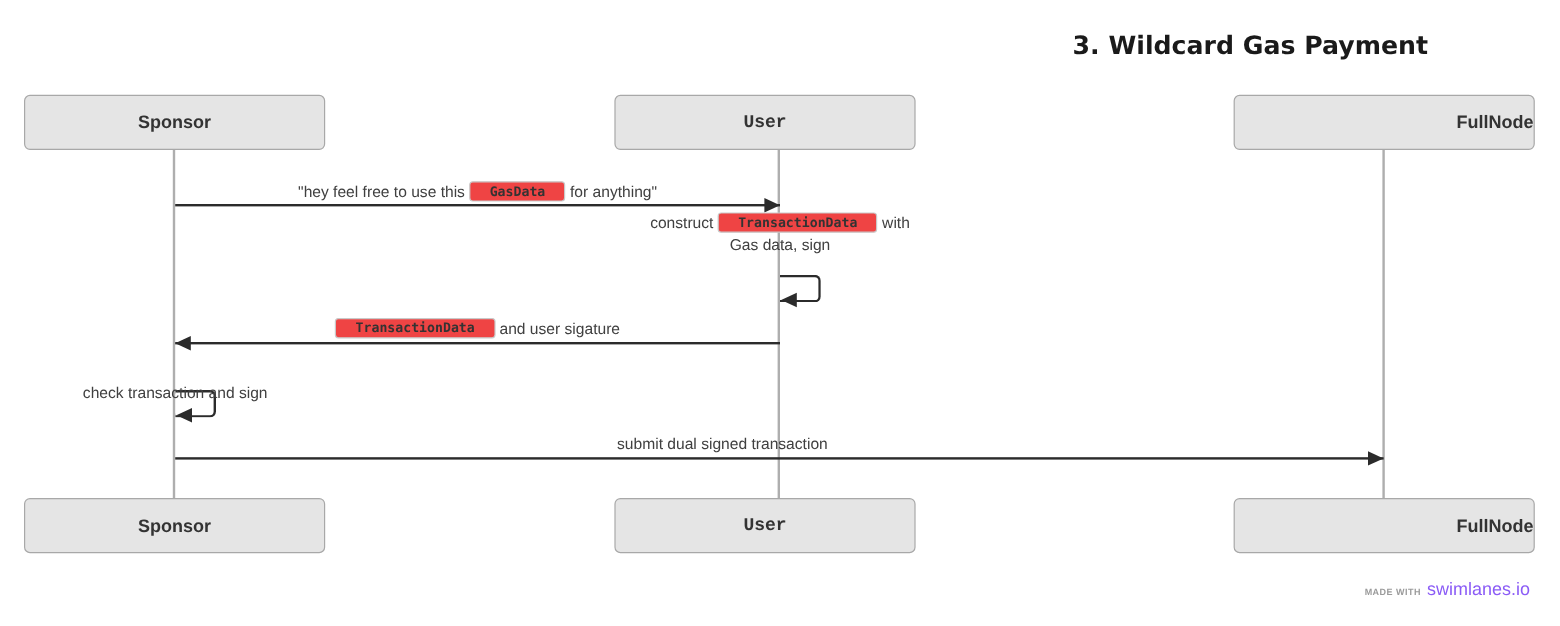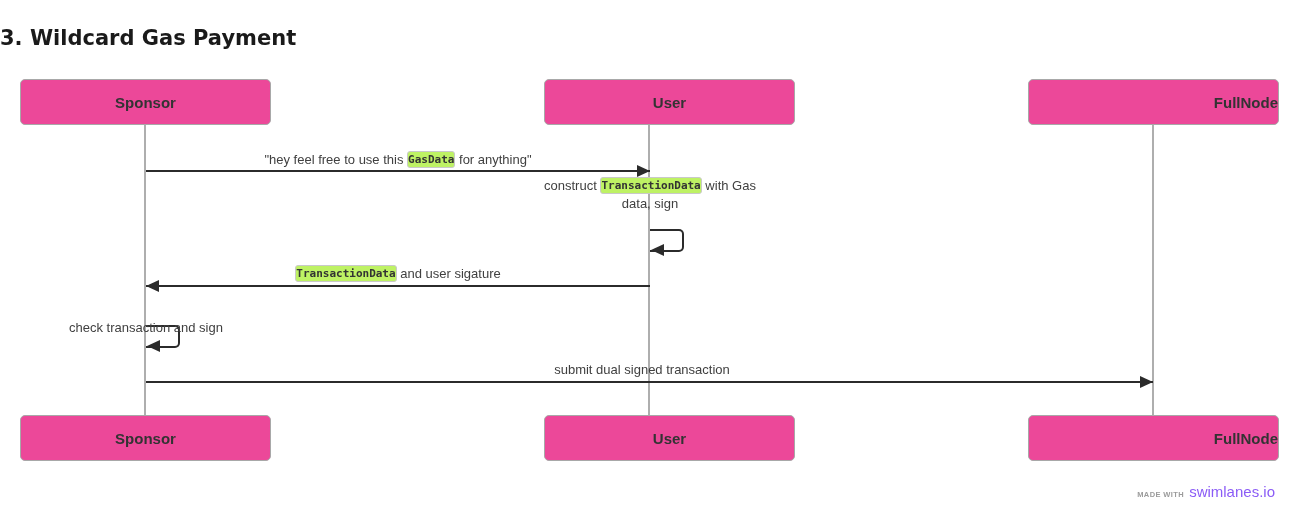--- a/index.html
+++ b/index.html
@@ -5,53 +5,53 @@
   html,body{margin:0;padding:0;background:#ffffff;}
   .canvas{
     position:relative;
     width:1300px;height:522px;
     background:#ffffff;
     font-family:"Liberation Sans",sans-serif;
     overflow:hidden;
   }
   .title{
     position:absolute;left:0;top:26px;width:1190px;
-    text-align:left;font-size:21px;font-weight:700;color:#1a1a1a;
+    text-align:right;font-size:21px;font-weight:700;color:#1a1a1a;
     font-family:"DejaVu Sans","Liberation Sans",sans-serif;
   }
   .actor{
     position:absolute;width:251px;height:46px;
     box-sizing:border-box;
-    background:#ec4899;border:1.5px solid #a8a8a8;border-radius:5px;
+    background:#e5e5e5;border:1.5px solid #a8a8a8;border-radius:5px;
     display:flex;align-items:center;justify-content:center;
     font-size:15px;font-weight:700;color:#333333;
     z-index:3;
   }
   .actor.row-top{top:79px;}
   .actor.row-bottom{top:415px;}
   .col-sponsor{left:20px;}
-  .col-user{left:544px;}
+  .col-user{left:512px;font-family:Liberation Mono, monospace;}
   .col-fullnode{left:1028px;justify-content:flex-end;}
   .lifeline{
     position:absolute;top:125px;height:290px;width:2px;
     background:#aeaeae;z-index:1;
   }
   .ll-sponsor{left:144px;}
   .ll-user{left:648px;}
   .ll-fullnode{left:1152px;}
   .msg-text{
     position:absolute;z-index:4;
     font-size:13px;color:#404040;line-height:18px;text-align:center;
   }
   .code-chip{
     display:inline-block;
     font-family:"DejaVu Sans Mono","Liberation Mono",monospace;
     font-size:11px;font-weight:700;color:#333333;
-    background:#bef264;border:1px solid #c9c9c9;border-radius:3px;
-    padding:0 0;line-height:15px;
+    background:#ef4444;border:1px solid #c9c9c9;border-radius:3px;
+    padding:0 16px;line-height:15px;
     position:relative;top:-1px;
     white-space:nowrap;
   }
   .arrow-line{
     position:absolute;height:0;border-top:2px solid #2b2b2b;z-index:2;
   }
   .arrow-head{
     position:absolute;width:0;height:0;z-index:3;
     border-top:6px solid transparent;border-bottom:6px solid transparent;
   }
@@ -115,21 +115,21 @@
   </div>
   <div class="arrow-line" style="left:146px;top:285px;width:504px;"></div>
   <div class="arrow-head left" style="left:146px;top:280px;"></div>
 
   <div class="msg-text" style="left:25px;top:303px;width:242px;margin-top:16px;">
     <span>check transaction and sign</span>
   </div>
   <div class="self-loop" style="left:146px;top:325px;"></div>
   <div class="arrow-head left" style="left:147px;top:340px;"></div>
 
-  <div class="msg-text" style="left:146px;top:361px;width:912px;margin-left:40px;">
+  <div class="msg-text" style="left:146px;top:361px;width:912px;">
     <span>submit dual signed transaction</span>
   </div>
   <div class="arrow-line" style="left:146px;top:381px;width:1007px;"></div>
   <div class="arrow-head right" style="left:1140px;top:376px;"></div>
 
   <div class="actor row-bottom col-sponsor">
     <span>Sponsor</span>
   </div>
   <div class="actor row-bottom col-user">
     <span>User</span>

